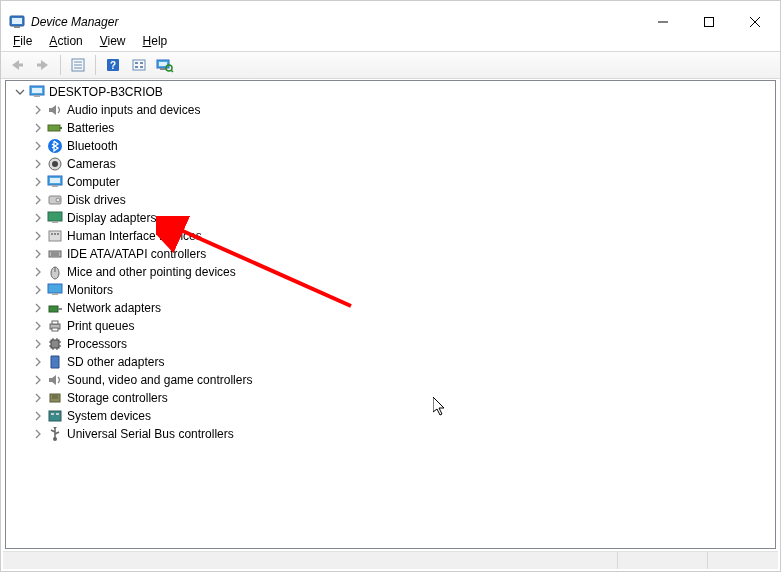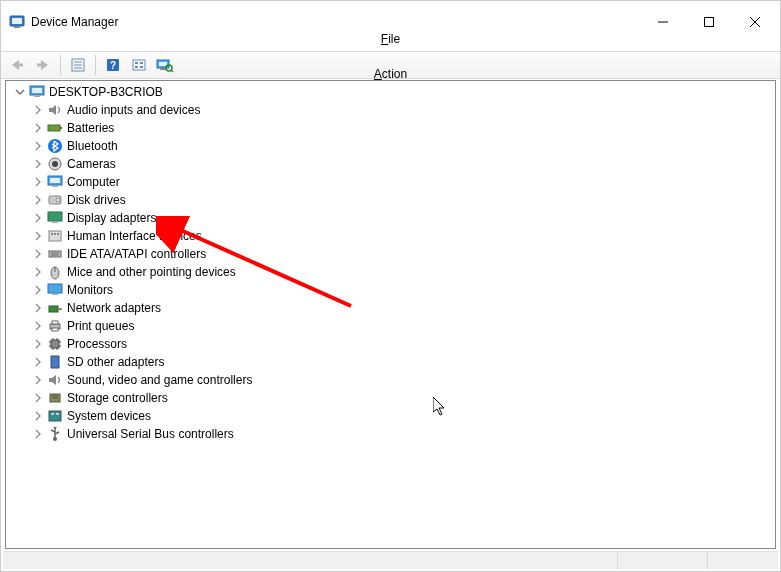--- a/index.html
+++ b/index.html
@@ -13,20 +13,21 @@
       overflow: hidden;
       border: 1px solid #ccc;
     }
     
     .titlebar {
       height: 30px;
       display: flex;
       align-items: center;
       padding: 11px 2px 0 8px;
       background: #fff;
+      font-style: italic;
     }
     .titlebar .app-icon {
       width: 16px; height: 16px;
       margin-right: 6px;
       display: inline-flex;
     }
     .titlebar .title {
       flex: 1;
       font-size: 12px;
     }
@@ -39,22 +40,21 @@
       font-family: Arial, sans-serif;
       font-size: 10px;
       color: #000;
     }
     
     .menubar {
       height: 20px;
       display: flex;
       align-items: center;
       padding: 0 6px;
-      gap: 19px;
-      flex-direction: column;
+      gap: 5px;
     }
     .menu-item {
       padding: 1px 6px;
       font-size: 12px;
     }
     .menu-item .ul { text-decoration: underline; }
     
     .toolbar {
       height: 28px;
       border-top: 1px solid #d9d9d9;

